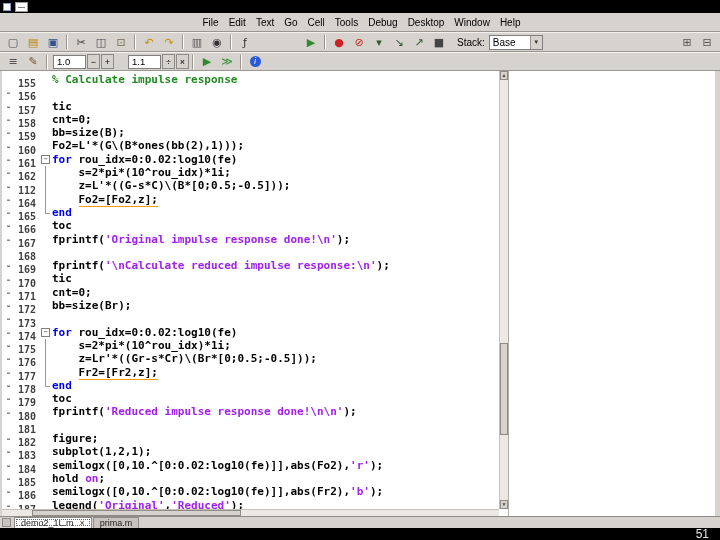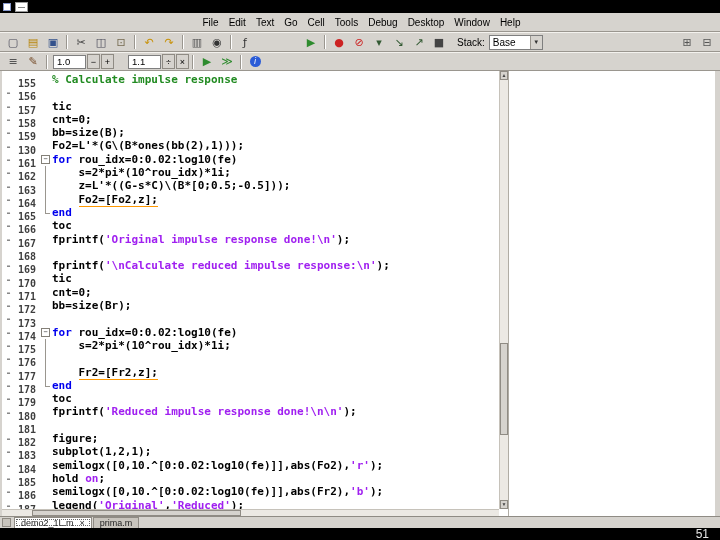--- a/index.html
+++ b/index.html
@@ -251,21 +251,21 @@
             <div class="code-text"><span class="tok-p">cnt=0;</span></div>
           </div>
           <div class="code-line">
             <div class="bp-margin">-</div>
             <div class="line-num">159</div>
             <div class="fold-col"></div>
             <div class="code-text"><span class="tok-p">bb=size(B);</span></div>
           </div>
           <div class="code-line">
             <div class="bp-margin">-</div>
-            <div class="line-num">130</div>
+            <div class="line-num">160</div>
             <div class="fold-col"></div>
             <div class="code-text"><span class="tok-p">Fo2=L'*(G\(B*ones(bb(2),1)));</span></div>
           </div>
           <div class="code-line">
             <div class="bp-margin">-</div>
             <div class="line-num">161</div>
             <div class="fold-col">
               <div class="fold-box">−</div>
             </div>
             <div class="code-text"><span class="tok-k">for</span><span class="tok-p"> rou_idx=0:0.02:log10(fe)</span></div>
@@ -273,21 +273,21 @@
           <div class="code-line">
             <div class="bp-margin">-</div>
             <div class="line-num">162</div>
             <div class="fold-col">
               <div class="fold-line"></div>
             </div>
             <div class="code-text"><span class="tok-p">    s=2*pi*(10^rou_idx)*1i;</span></div>
           </div>
           <div class="code-line">
             <div class="bp-margin">-</div>
-            <div class="line-num">163</div>
+            <div class="line-num">112</div>
             <div class="fold-col">
               <div class="fold-line"></div>
             </div>
             <div class="code-text"><span class="tok-p">    z=L'*((G-s*C)\(B*[0;0.5;-0.5]));</span></div>
           </div>
           <div class="code-line">
             <div class="bp-margin">-</div>
             <div class="line-num">164</div>
             <div class="fold-col">
               <div class="fold-line"></div>
@@ -364,20 +364,21 @@
               <div class="fold-line"></div>
             </div>
             <div class="code-text"><span class="tok-p">    s=2*pi*(10^rou_idx)*1i;</span></div>
           </div>
           <div class="code-line">
             <div class="bp-margin">-</div>
             <div class="line-num">176</div>
             <div class="fold-col">
               <div class="fold-line"></div>
             </div>
+            <div class="code-text"><span class="tok-p">    z=Lr'*((Gr-s*Cr)\(Br*[0;0.5;-0.5]));</span></div>
           </div>
           <div class="code-line">
             <div class="bp-margin">-</div>
             <div class="line-num">177</div>
             <div class="fold-col">
               <div class="fold-line"></div>
             </div>
             <div class="code-text"><span class="tok-p">    </span><span class="tok-w">Fr2=[Fr2,z];</span></div>
           </div>
           <div class="code-line">

